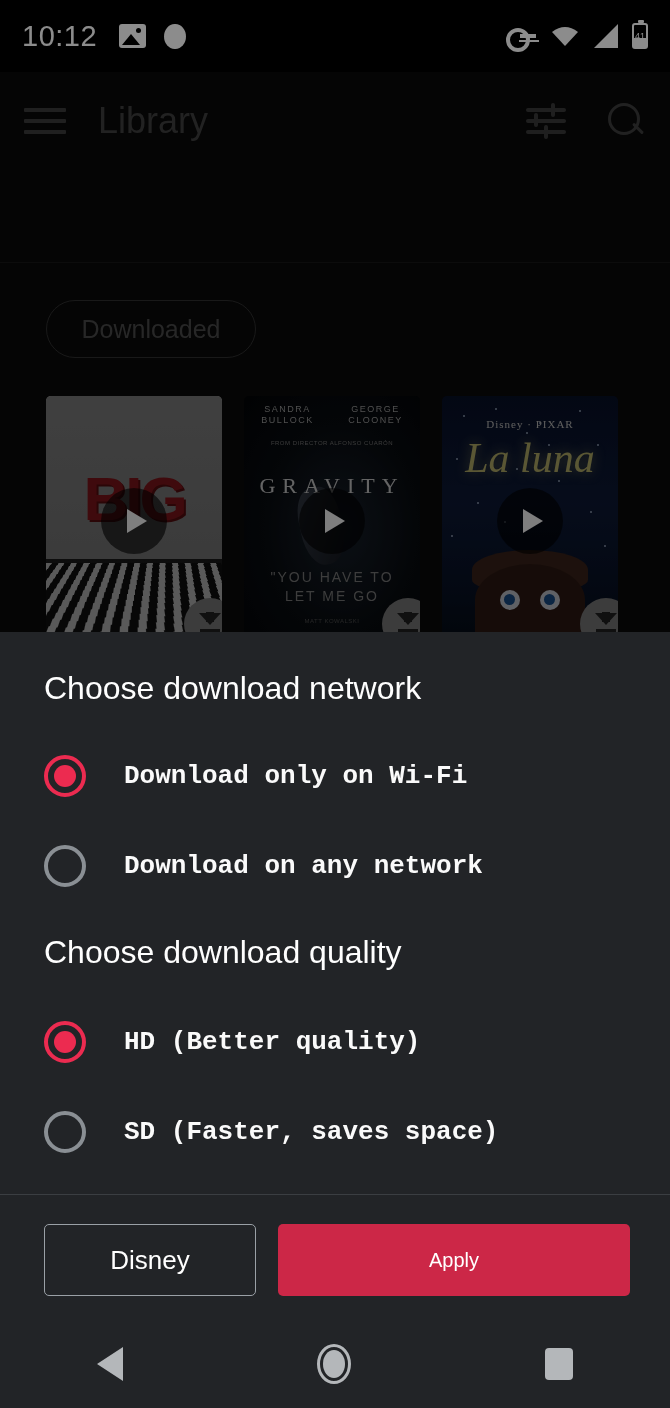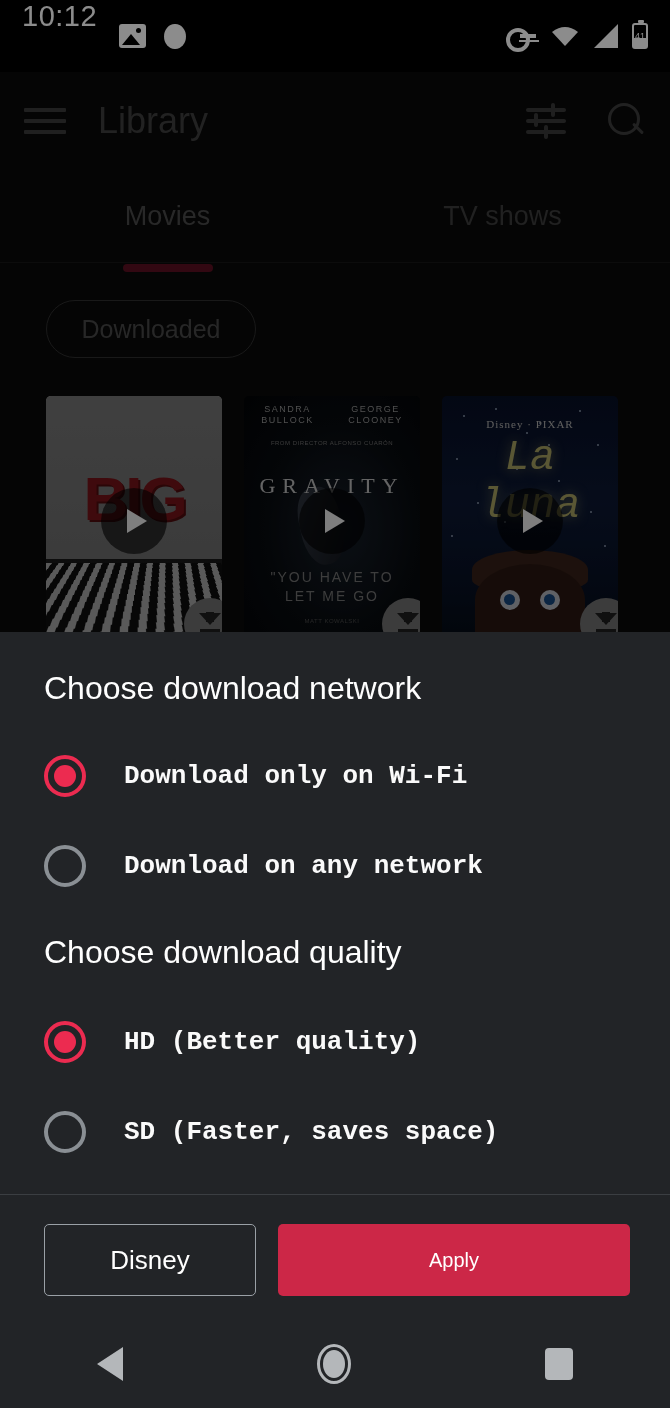--- a/index.html
+++ b/index.html
@@ -14,22 +14,22 @@
     width: 670px; height: 1408px;
     background: #0a0a0a;
     overflow: hidden;
   }
 
   
   #status-bar {
     position: absolute; top: 0; left: 0;
     width: 670px; height: 72px;
     background: #000;
-    display: flex; 
-    padding: 0 22px;
+    display: flex; align-items: center;
+    padding: 16px 22px;
   }
   #status-time {
     color: #fff; font-size: 29px; letter-spacing: 0.5px;
   }
   .status-left-icons { display: flex; align-items: center; gap: 18px; margin-left: 22px; }
   .status-right-icons { margin-left: auto; display: flex; align-items: center; gap: 14px; }
 
   .ic-image {
     width: 27px; height: 24px; background: #fff; border-radius: 3px;
     position: relative; overflow: hidden;
@@ -255,21 +255,21 @@
     background:#cfe0ff; opacity:.85;
   }
   #poster-laluna .brand {
     position:absolute; top: 22px; left:0; right:0; text-align:center;
     color:#eaeaea; font-size: 11px; letter-spacing: 1px;
     font-family:"Liberation Serif", serif;
   }
   #poster-laluna .title {
     position:absolute; top: 38px; left:0; right:0; text-align:center;
     color:#e4dc86; font-size: 42px;
-    font-family:Liberation Mono, monospace; font-style: italic;
+    font-family:Liberation Serif, serif; font-style: italic;
     text-shadow: 0 0 12px rgba(228,220,134,0.55);
   }
   #poster-laluna .boy {
     position:absolute; bottom:0; left: 50%; transform: translateX(-50%);
     width: 110px; height: 72px;
     background: #3a2119; border-radius: 52% 52% 0 0;
   }
   #poster-laluna .cap {
     position:absolute; bottom: 46px; left: 50%; transform: translateX(-50%);
     width: 116px; height: 40px;
@@ -419,28 +419,20 @@
           <i class="l2"></i>
           <i class="l3"></i>
         <b class="k1"></b>
           <b class="k2"></b>
           <b class="k3"></b>
       </div>
       <div id="search-icon"></div>
     </div>
   </div>
 
-  <div id="tabs">
-    <div class="tab active">
-      <span class="tab-label">Movies</span>
-    </div>
-    <div class="tab">
-      <span class="tab-label">TV shows</span>
-    </div>
-  </div>
   <div id="tab-divider"></div>
 
   <div id="chip-row">
     <div id="chip-downloaded">
       <span>Downloaded</span>
     </div>
   </div>
 
   <div id="poster-row">
 

